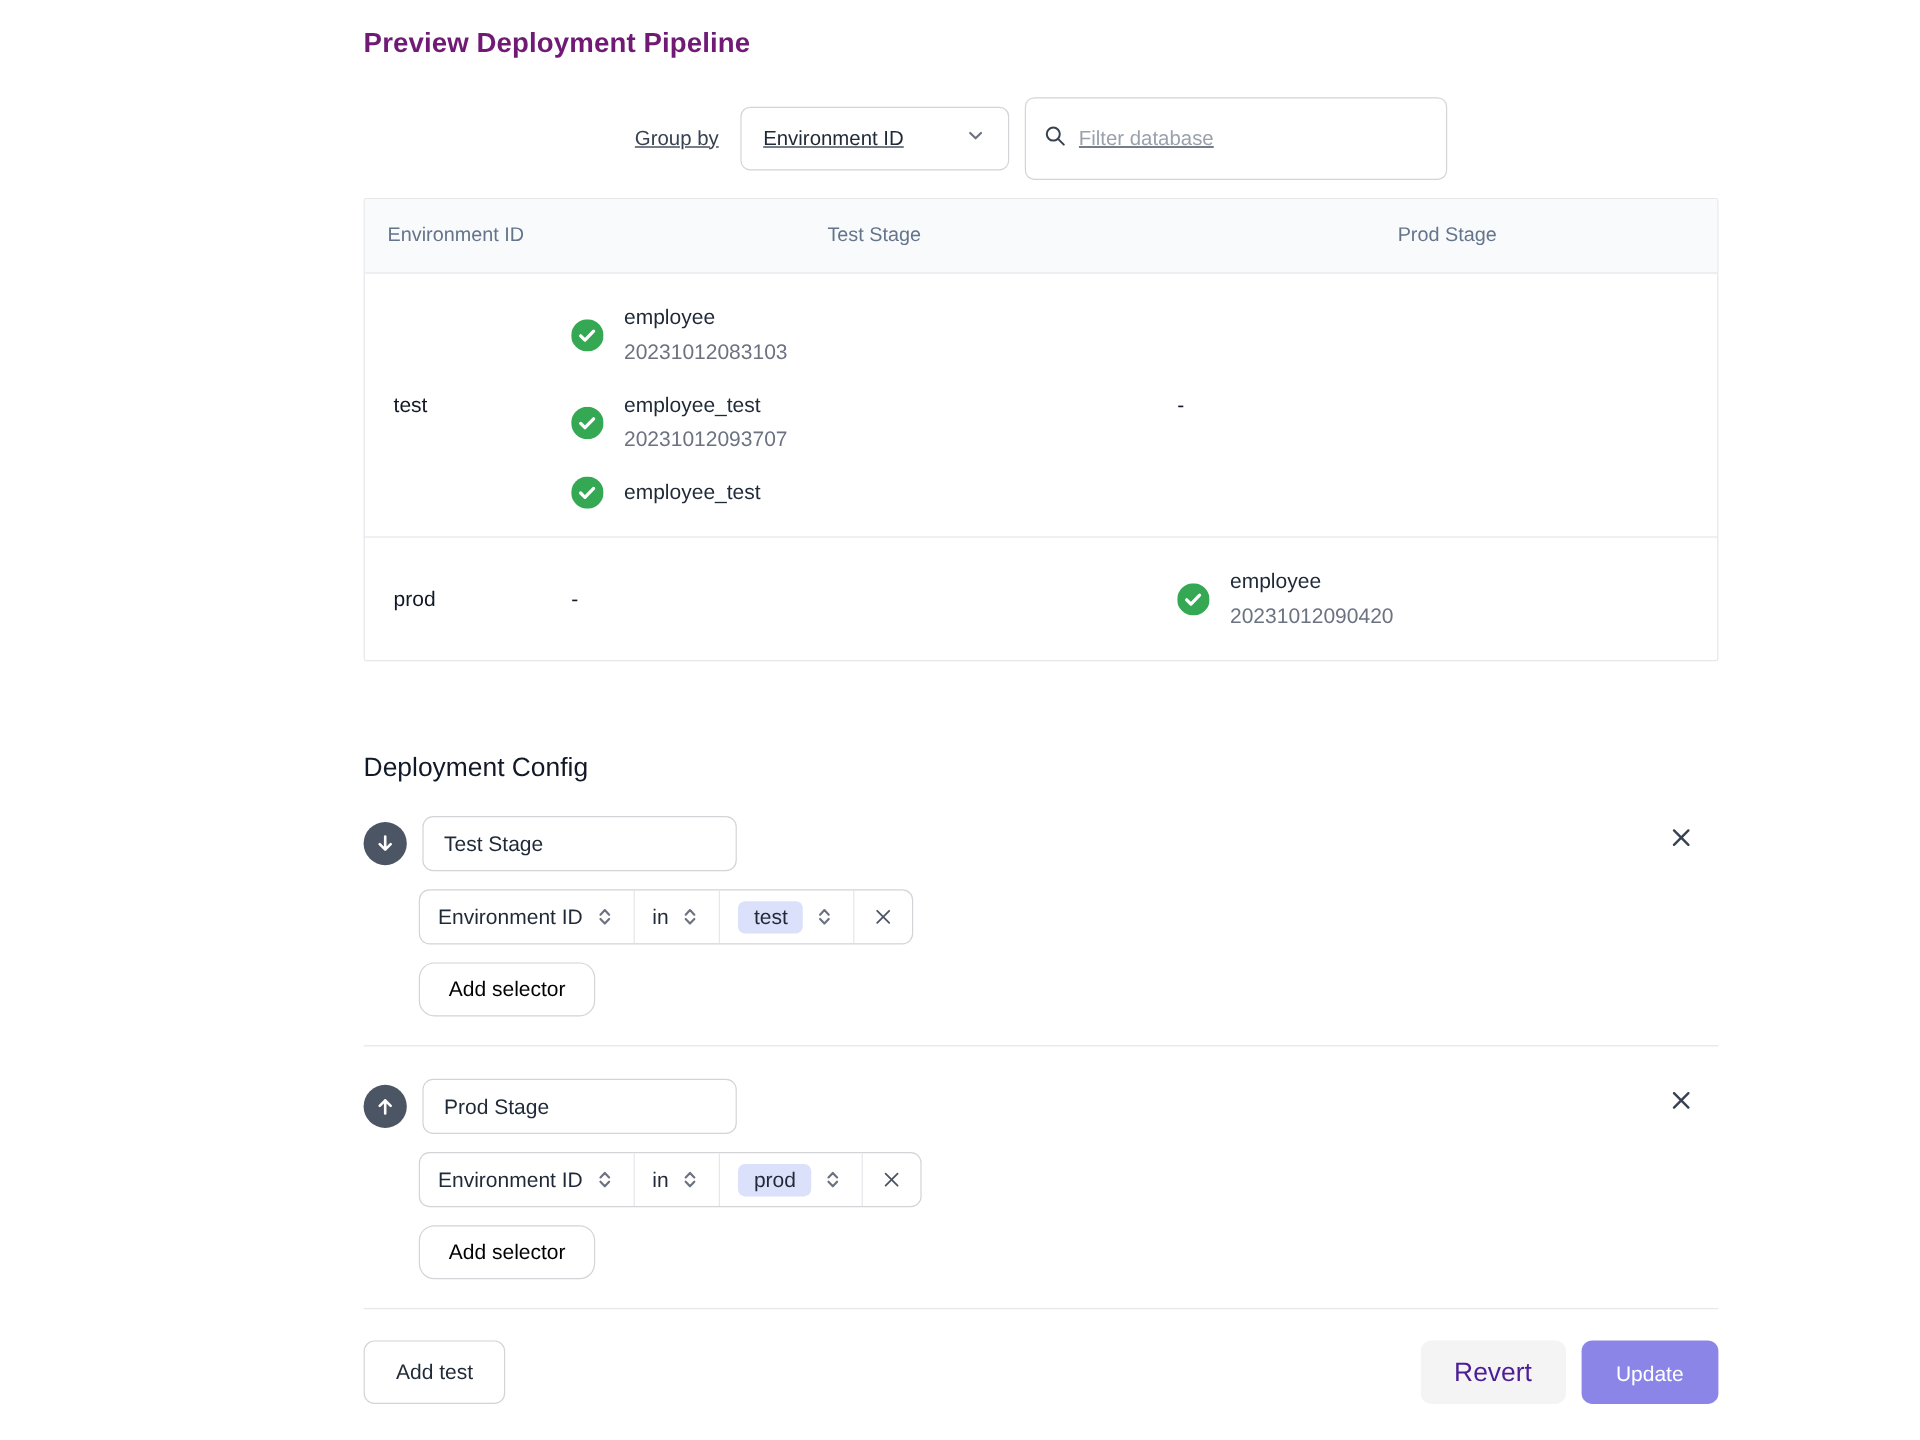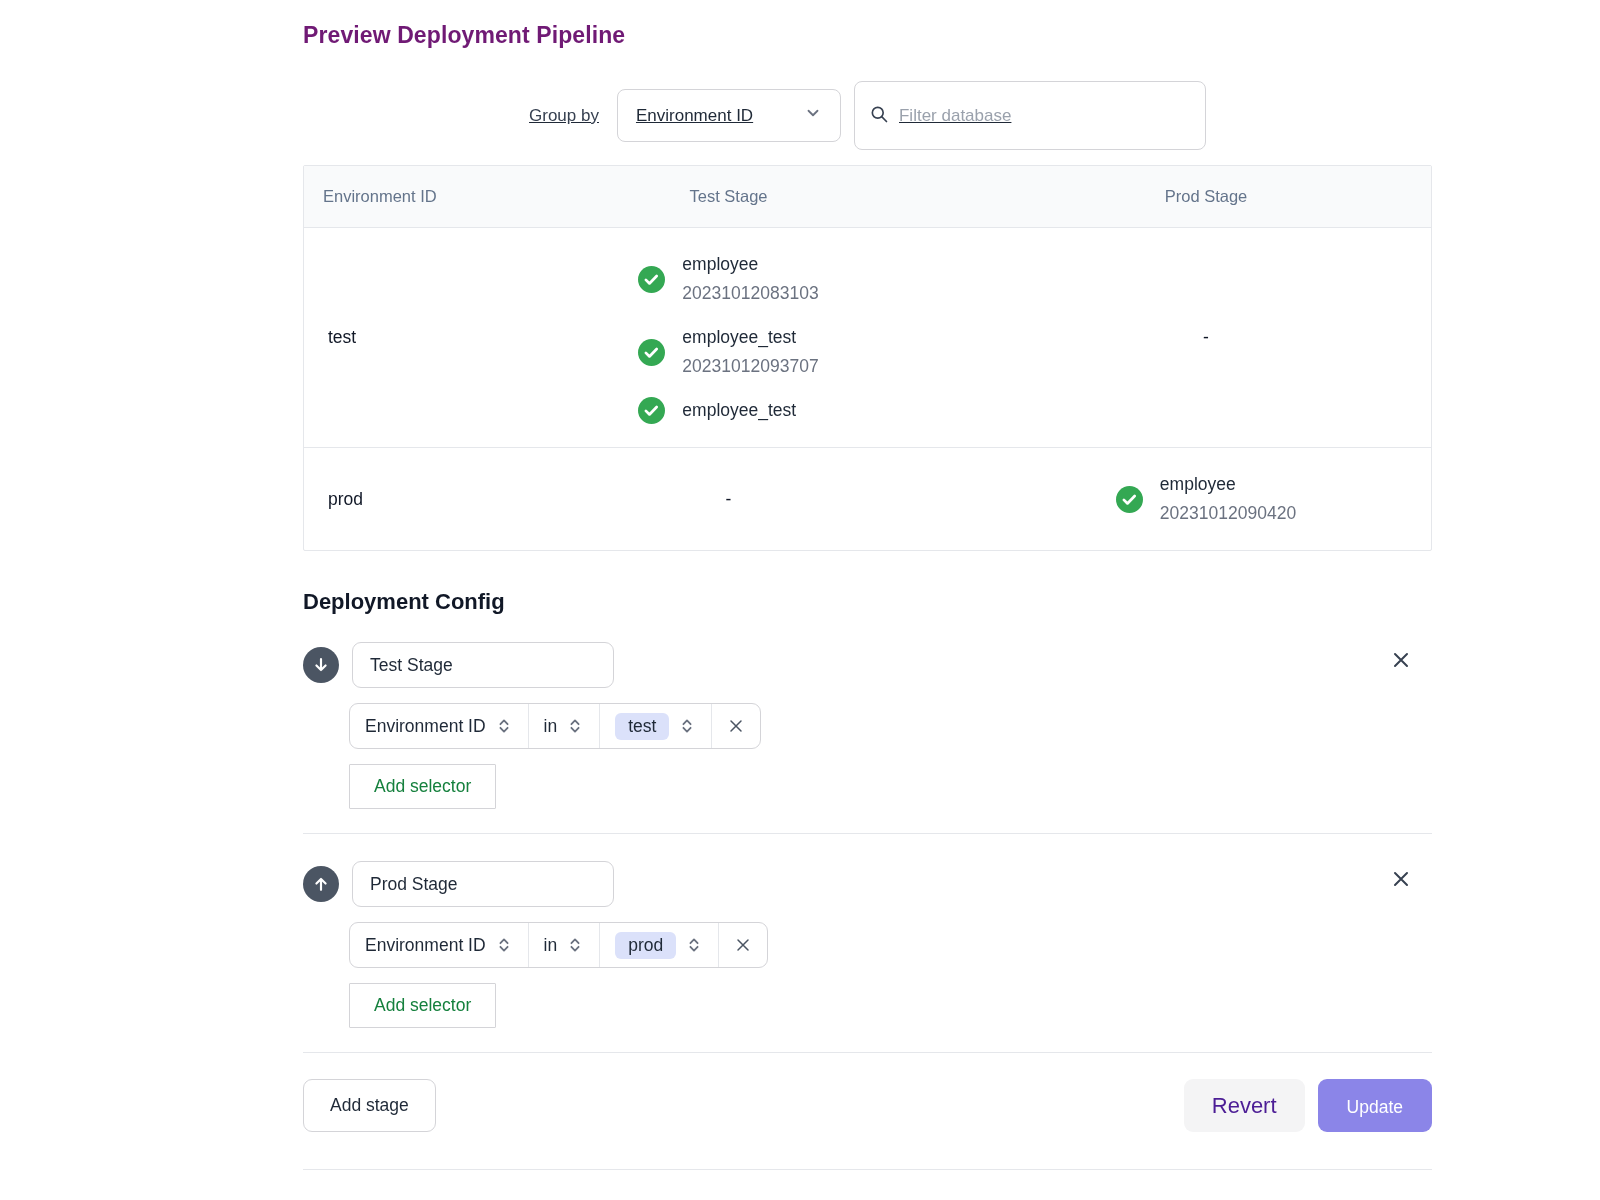--- a/index.html
+++ b/index.html
@@ -22,53 +22,53 @@
   
   .pipeline-table { margin-top: 15px; border: 1px solid #e5e7eb; border-radius: 2px; }
   .ptable-header { display: grid; grid-template-columns: 172px 505px 450px; background: #f9fafb;
       height: 62px; align-items: center; border-bottom: 1px solid #e5e7eb; }
   .ptable-header .hcell { font-size: 16.5px; color: #64748b; font-weight: 400; }
   .hcell.left { padding-left: 19px; text-align: left; }
   .hcell.center { text-align: center; }
   .ptable-row { display: grid; grid-template-columns: 172px 505px 450px; border-bottom: 1px solid #e5e7eb; }
   .ptable-row:last-child { border-bottom: none; }
   .env-cell { padding-left: 24px; align-self: center; font-size: 17.5px; color: #111827; }
-  .stage-cell { display: flex; align-items: center; justify-content: center; padding: 22px 0; }
+  .stage-cell { display: flex; align-items: center; justify-content: flex-start; padding: 22px 0; }
   .dash { font-size: 17.5px; color: #111827; text-align: center; }
   .deploy-list { display: flex; flex-direction: column; gap: 15px; width: fit-content; }
   .deploy-item { display: flex; align-items: center; gap: 17px; }
   .deploy-text { display: flex; flex-direction: column; }
   .deploy-name { font-size: 17.5px; color: #1f2937; line-height: 29px; }
   .deploy-version { font-size: 17.5px; color: #6b7280; line-height: 29px; }
   .check-icon { width: 27px; height: 27px; flex: 0 0 27px; }
 
   
-  .config-heading { margin-top: 38px; font-size: 22px; font-weight: 700; color: #111827; }
+  .config-heading { margin-top: 76px; font-size: 22px; font-weight: 400; color: #111827; }
   .stage-block { position: relative; margin-top: 27px; }
   .stage-head { display: flex; align-items: center; gap: 13px; }
   .dir-circle { width: 36px; height: 36px; border-radius: 50%; background: #4b5563;
       display: flex; align-items: center; justify-content: center; flex: 0 0 36px; }
   .stage-name-input { width: 262px; height: 46px; border: 1px solid #d4d4d8; border-radius: 9px;
       padding: 0 17px; font-size: 17.5px; color: #1f2937; font-family: inherit; outline: none; }
   .stage-close { position: absolute; right: 18px; top: 5px; width: 26px; height: 26px;
       background: none; border: none; cursor: pointer; display: flex; align-items: center; justify-content: center; }
 
   .selector-row { margin-left: 46px; margin-top: 15px; }
   .selector-group { display: inline-flex; align-items: stretch; border: 1px solid #d4d4d8; border-radius: 9px;
       height: 46px; overflow: hidden; background: #fff; }
   .selector-seg { display: flex; align-items: center; gap: 9px; padding: 0 15px;
       border-right: 1px solid #e5e7eb; font-size: 17.5px; color: #1f2937; cursor: pointer; }
   .selector-seg:last-child { border-right: none; }
   .value-pill { background: #dbe1fa; border-radius: 6px; padding: 3px 13px; font-size: 17.5px; color: #1f2937; }
   .seg-x { padding: 0 14px; background: none; border: none; cursor: pointer;
       display: flex; align-items: center; border-right: none; }
 
   .add-selector-btn { margin-left: 46px; margin-top: 15px; height: 45px; padding: 0 24px;
-      background: #fff; border: 1px solid #d4d4d8; border-radius: 1px; font-size: 17.5px;
-      color: #15803d; font-family: inherit; cursor: pointer; }
+      background: #fff; border: 1px solid #d4d4d8; border-radius: 13px; font-size: 17.5px;
+      color: #000000; font-family: inherit; cursor: pointer; }
 
   .stage-divider { border: none; border-top: 1px solid #e5e7eb; margin-top: 24px; }
 
   .bottom-actions { display: flex; justify-content: space-between; align-items: center; margin-top: 26px; }
   .add-stage-btn { height: 53px; padding: 0 26px; background: #fff; border: 1px solid #d4d4d8;
       border-radius: 9px; font-size: 17.5px; color: #1f2937; font-family: inherit; cursor: pointer; }
   .right-actions { display: flex; gap: 13px; }
   .revert-btn { height: 53px; padding: 0 28px; background: #f4f4f5; border: none; border-radius: 9px;
       font-size: 22px; color: #4c1d95; font-family: inherit; cursor: pointer; }
   .update-btn { height: 53px; padding: 18px 29px; background: #8b85e8; border: none; border-radius: 9px;
@@ -264,21 +264,21 @@
             </svg>
         </button>
       </div>
     </div>
     <button class="add-selector-btn">Add selector</button>
   </div>
 
   <hr class="stage-divider">
 
   <div class="bottom-actions">
-    <button class="add-stage-btn">Add stage</button>
+    <button class="add-stage-btn">Add test</button>
     <div class="right-actions">
       <button class="revert-btn">Revert</button>
       <button class="update-btn">Update</button>
     </div>
   </div>
 
   <hr class="page-bottom-divider">
 
 </div>
 

